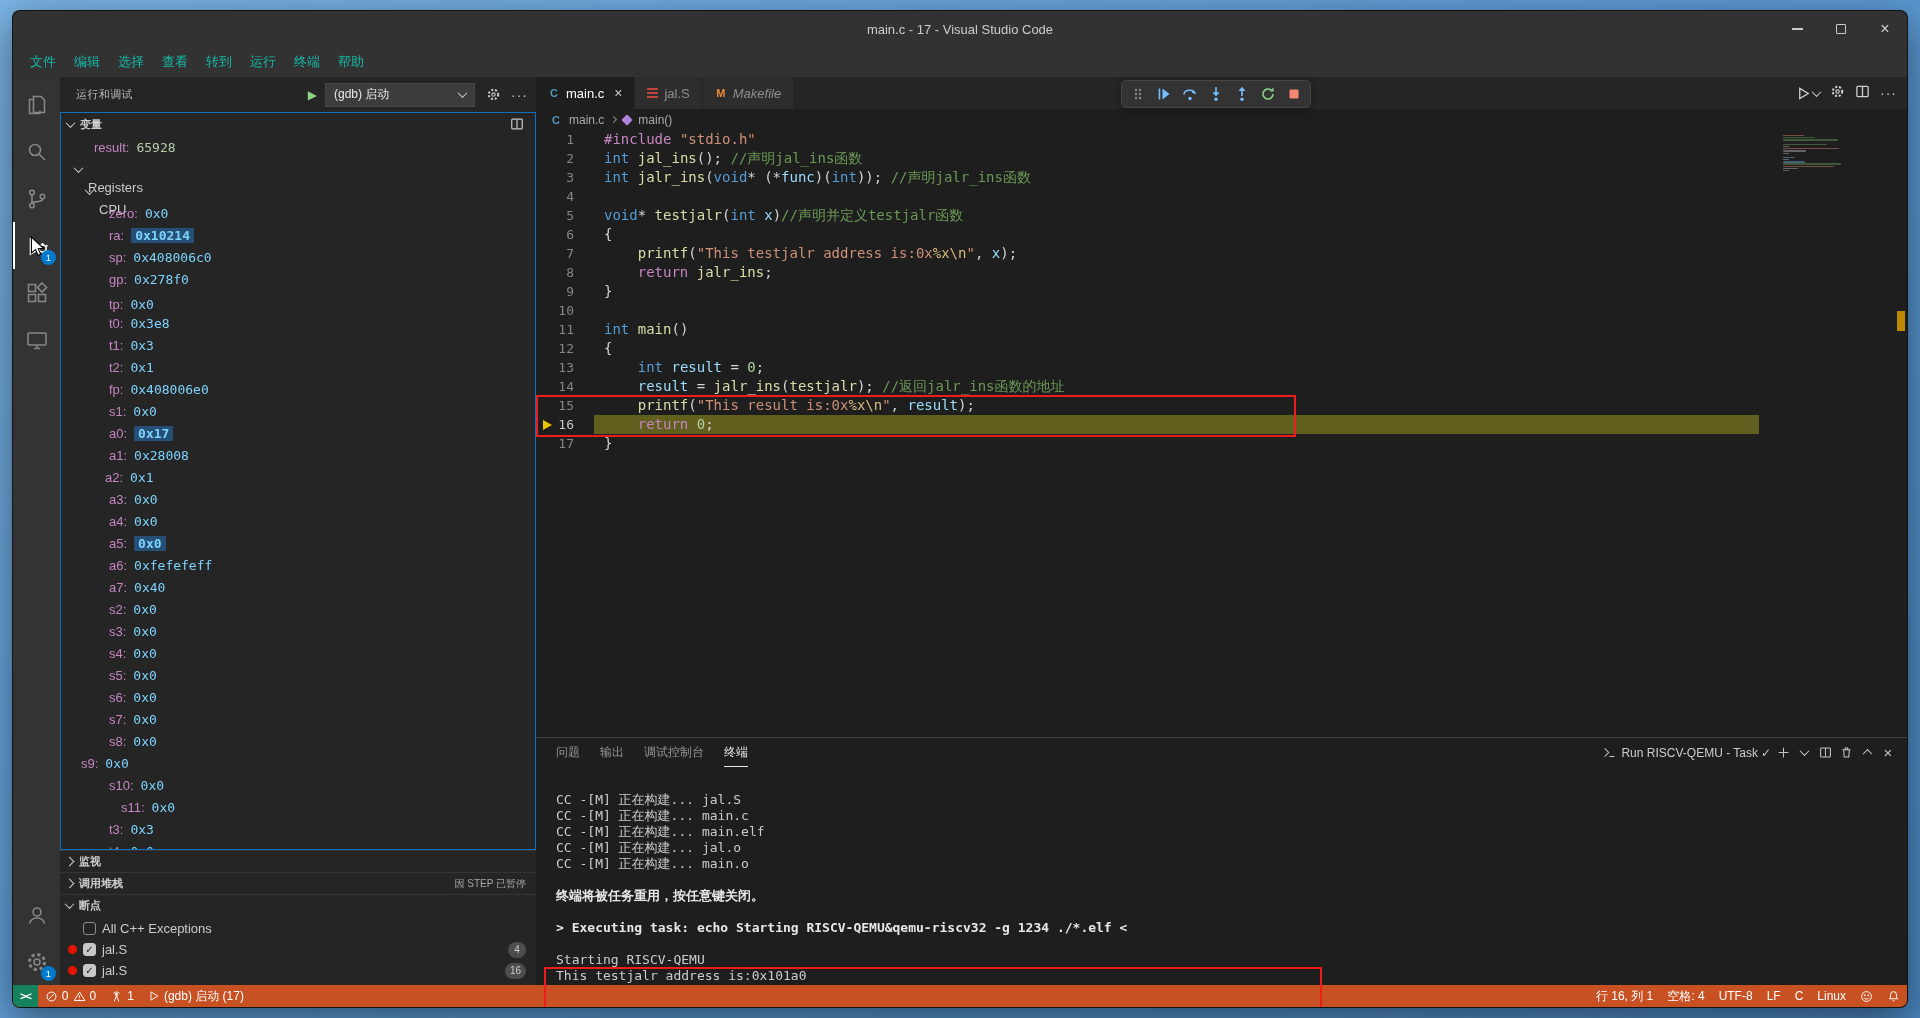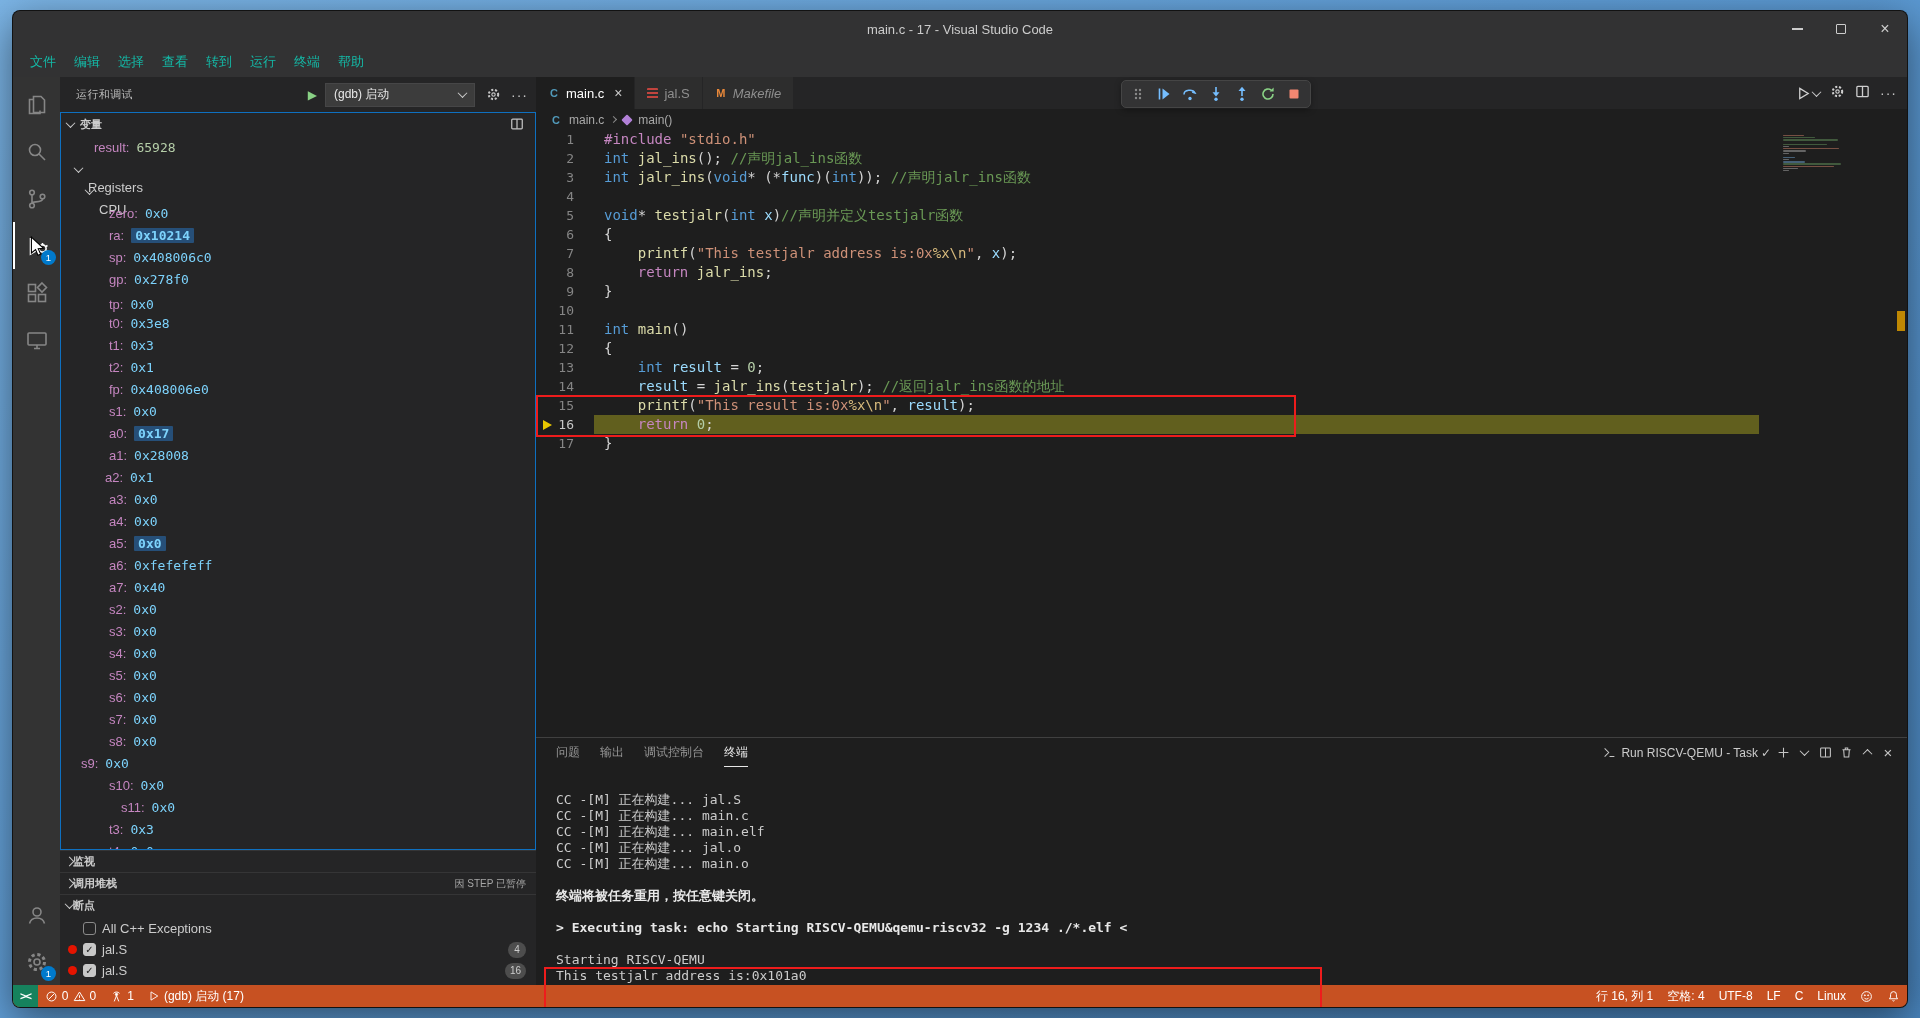--- a/index.html
+++ b/index.html
@@ -52,21 +52,21 @@
   .sec-head .act { margin-left:auto; }
   .var-list { flex:1; overflow:hidden; padding-top:1px; }
   .var-row { height:22px; display:flex; align-items:center; font-size:13px; white-space:pre; }
   .var-name { color:#c586c0; margin-right:7px; }
   .var-scope { color:#cccccc;margin-top:36px; }
   .var-val { color:#7dd3fc; font-family:"DejaVu Sans Mono","Liberation Mono",monospace; font-size:13px; }
   .var-val.num { color:#b5cea8; }
   .var-val.sel { background:#264f78; border-radius:1px; padding:0 4px;font-weight:bold; }
   .var-row .chev { margin-right:6px; }
 
-  .side-row { height:22px; display:flex; align-items:center; padding:0 10px 0 6px; font-size:11px; font-weight:bold; color:#cccccc; flex:none; border-top:1px solid rgba(128,128,128,.18); }
+  .side-row { height:22px; display:flex; align-items:center; gap:6px; padding:0 10px 0 6px; font-size:11px; font-weight:bold; color:#cccccc; flex:none; border-top:1px solid rgba(128,128,128,.18); }
   .side-row .right-note { margin-left:auto; font-weight:normal; font-size:10px; color:#a6a6a6; }
   .bp-list { flex:none; padding:2px 0 4px; }
   .bp-item { height:21px; display:flex; align-items:center; gap:6px; padding:0 10px 0 8px; font-size:13px; color:#cccccc; }
   .bp-dot { width:9px; height:9px; border-radius:50%; background:#e51400; flex:none; }
   .bp-dot.hidden { visibility:hidden; }
   .cb { width:13px; height:13px; border:1px solid #8a8a8a; border-radius:3px; flex:none; display:flex; align-items:center; justify-content:center; font-size:10px; color:transparent; }
   .cb.checked { background:#c8c8c8; border-color:#c8c8c8; color:#1e1e1e; font-weight:bold; }
   .bp-badge { margin-left:auto; background:#4d4d4d; color:#cccccc; border-radius:9px; min-width:18px; height:16px; font-size:10px; display:flex; align-items:center; justify-content:center; padding:0 5px; }
 
   

